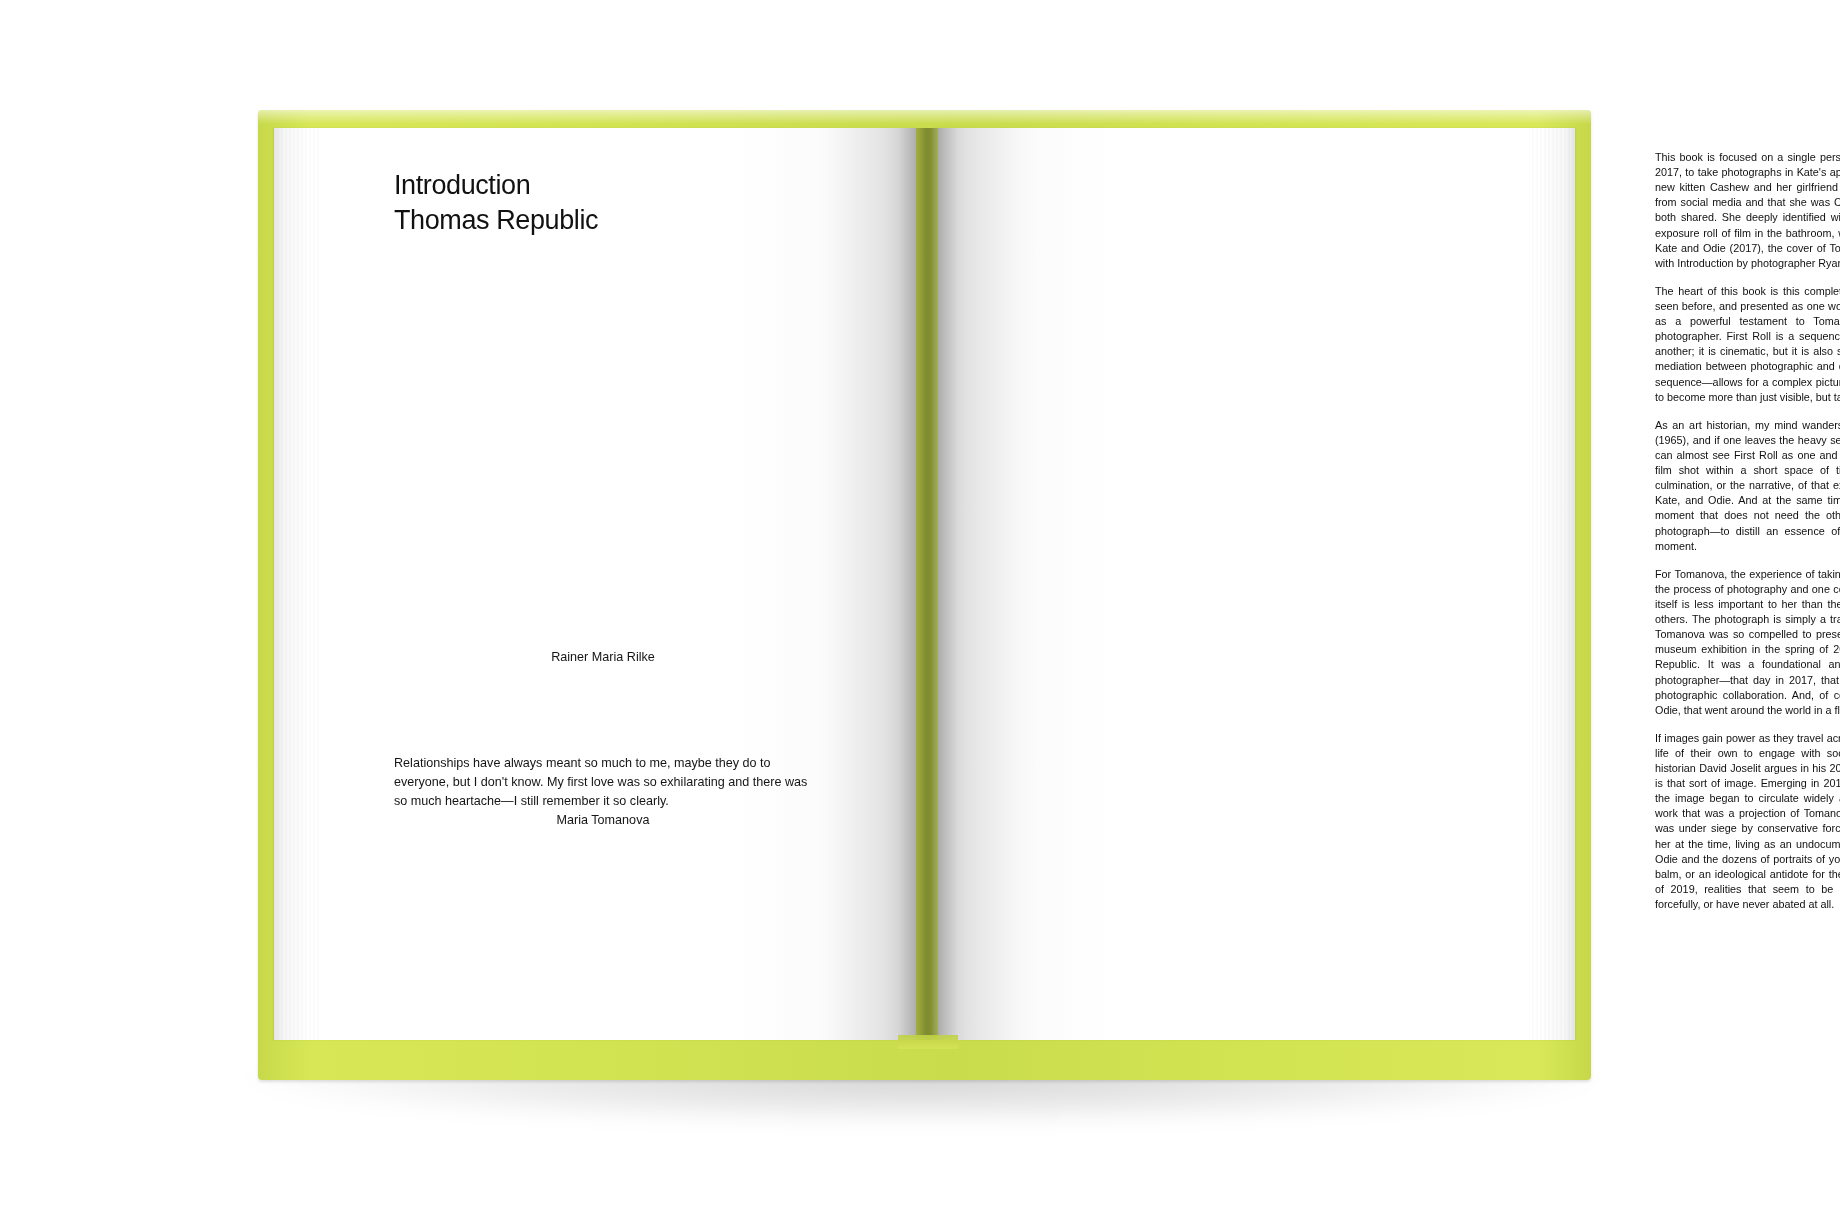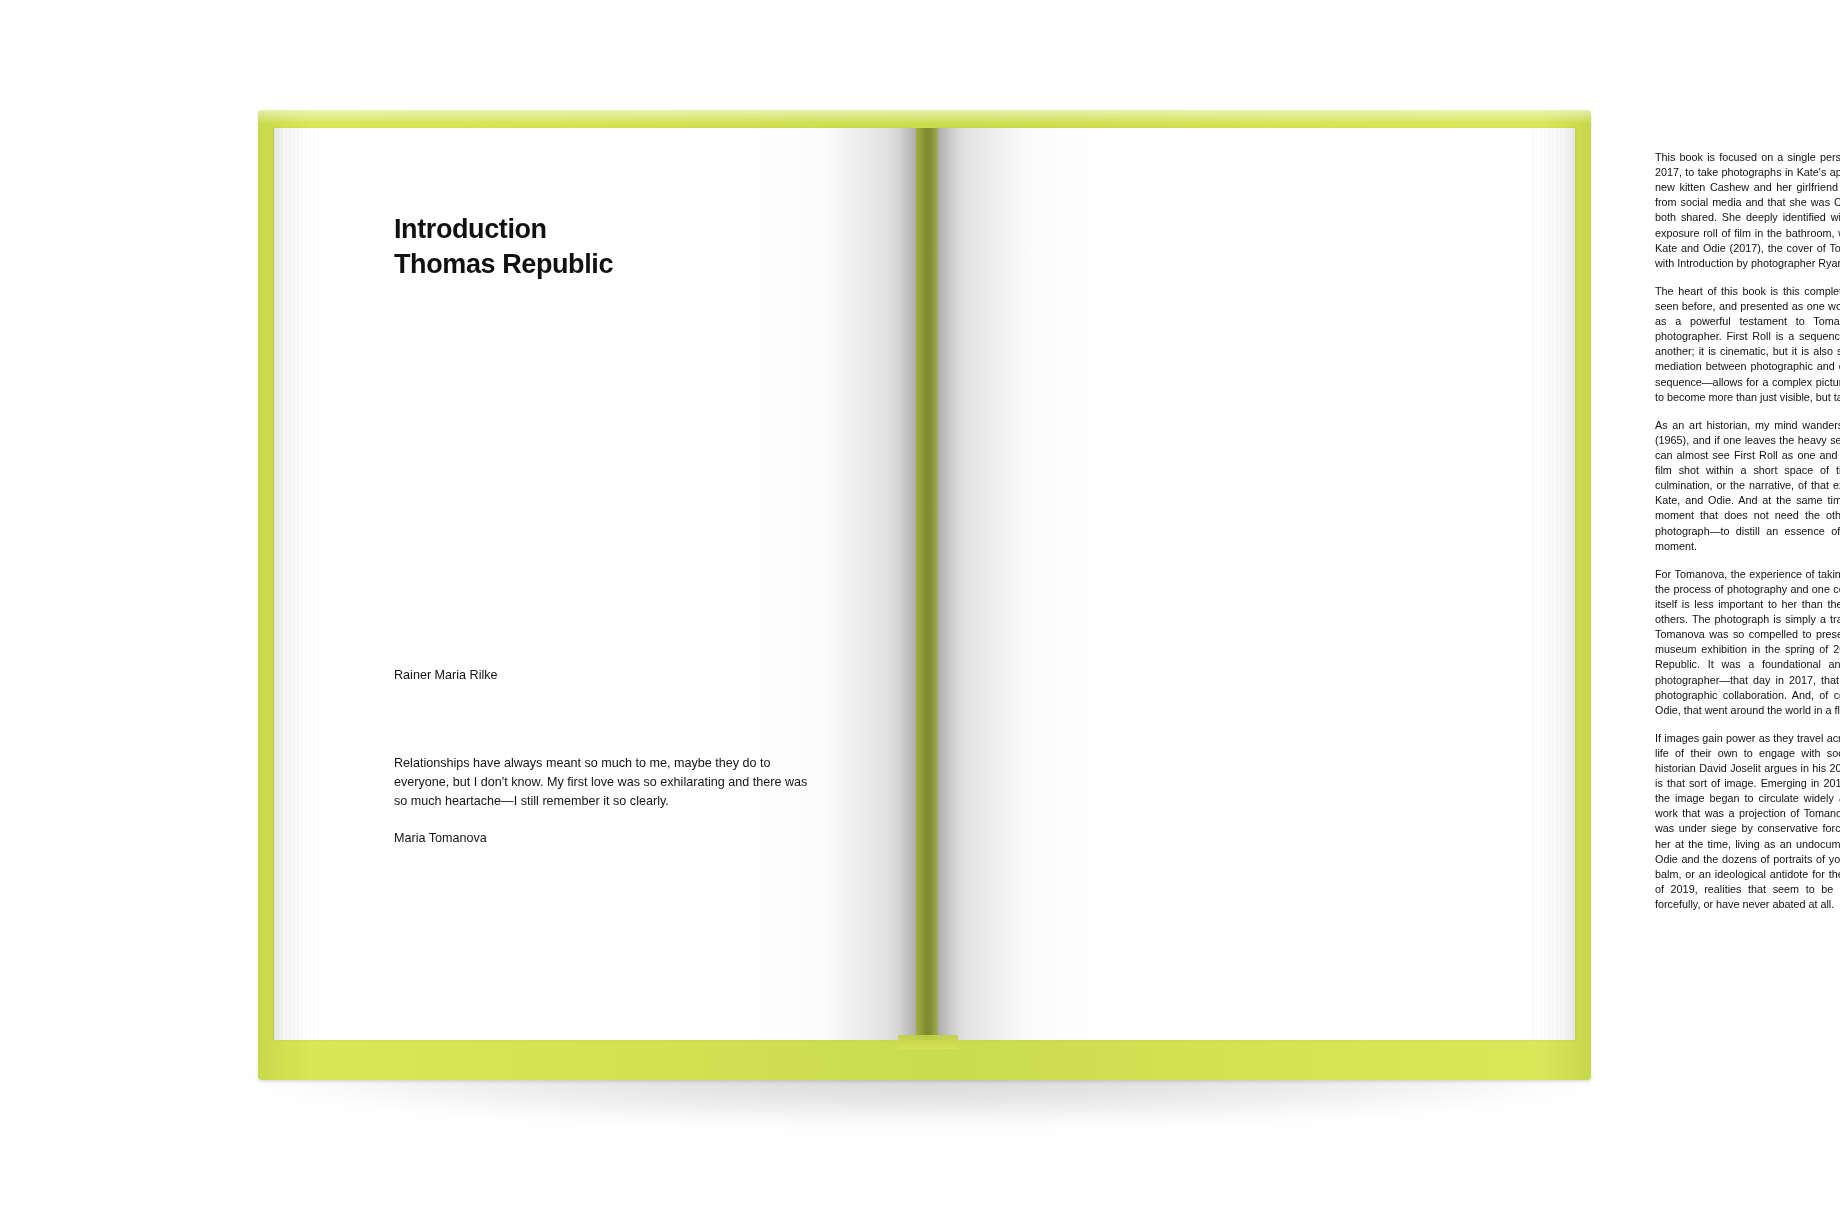--- a/index.html
+++ b/index.html
@@ -146,40 +146,38 @@
   
   .text-col {
     position: absolute;
     color: #111111;
   }
 
   .title {
     left: 120px;
     top: 40px;
     width: 420px;
-    font-weight: bold;
+    font-weight: normal;
     font-size: 27px;
     line-height: 1.30;
     letter-spacing: -0.4px;
     color: #111;
-    margin-top: 44px;
   }
 
   .quote-block {
     position: absolute;
     width: 418px;
     font-size: 12.6px;
     line-height: 1.52;
     color: #151515;
   }
   .quote-1 { left: 120px; top: 520px; }
   .quote-2 { left: 120px; top: 626px; }
   .attrib {
-    text-align: left;
-    margin-top: 18px;
+    text-align: center;
     font-size: 12.6px;
   }
 
   .body-col {
     position: absolute;
     left: 722px;
     top: 22px;
     width: 404px;
     font-size: 10.8px;
     line-height: 1.40;

